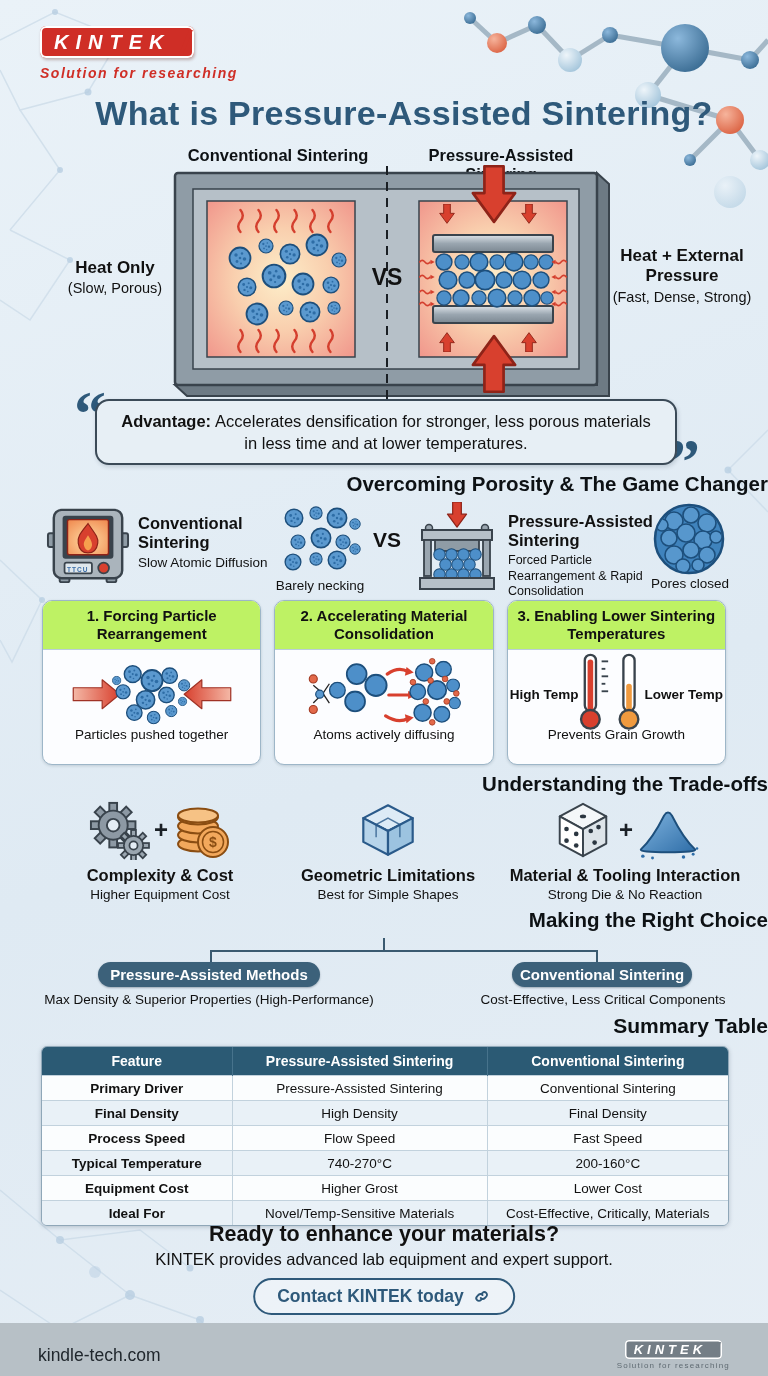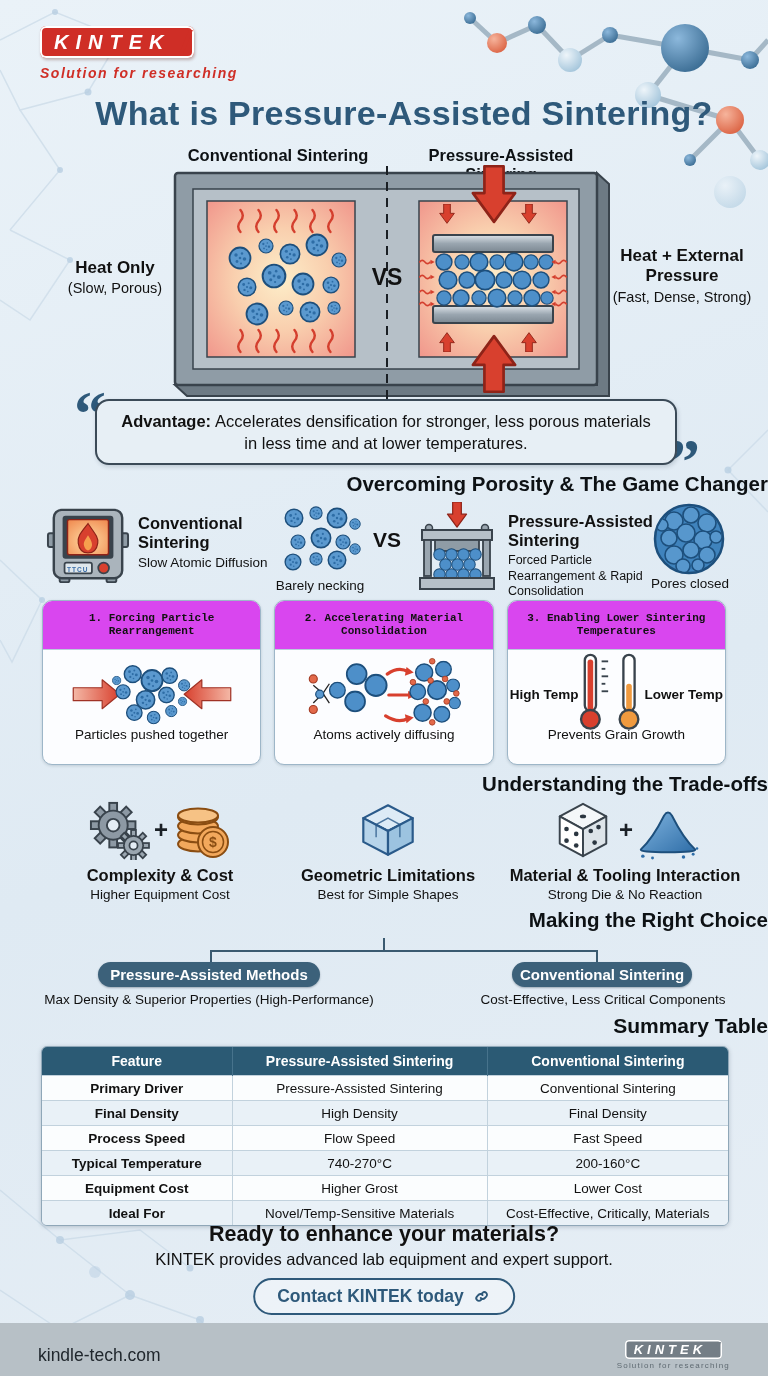--- a/index.html
+++ b/index.html
@@ -32,23 +32,23 @@
   .pr-title{font-size:16.5px;font-weight:bold;line-height:1.15;}
   .pr-sub{font-size:13.5px;margin-top:3px;line-height:1.25;}
   .pr-sub.small{font-size:12.5px;}
   .mini-cap{font-size:13.5px;text-align:center;}
   .furnace-display{position:absolute;left:21px;top:62px;font-size:6.5px;font-weight:bold;
     color:#3b6ea8;letter-spacing:1px;}
   
   .cards{left:42px;top:600px;width:684px;display:flex;gap:13px;}
   .card{flex:1;background:#fcfdff;border:1.5px solid #9db6c8;border-radius:10px;height:163px;
     position:relative;box-shadow:0 1px 3px rgba(40,60,80,.18);}
-  .card-head{background:#d946ef;border-bottom:1px solid #b9cdd9;border-radius:9px 9px 0 0;
+  .card-head{background:#bef264;border-bottom:1px solid #b9cdd9;border-radius:9px 9px 0 0;
     min-height:42px;display:flex;align-items:center;justify-content:center;text-align:center;
-    font-weight:bold;font-size:11px;padding:3px 8px;line-height:1.2;font-family:Liberation Mono, monospace;}
+    font-weight:bold;font-size:15px;padding:3px 8px;line-height:1.2;}
   .card-body{position:absolute;top:49px;bottom:25px;left:0;right:0;display:flex;align-items:center;justify-content:center;}
   .card-cap{position:absolute;bottom:22px;left:0;right:0;text-align:center;font-size:13.5px;}
   .thermo-label{font-size:13.5px;font-weight:bold;line-height:1.15;}
   
   .trade-col{display:flex;flex-direction:column;align-items:center;}
   .trade-icons{height:64px;display:flex;align-items:center;gap:4px;}
   .trade-title{font-size:16.5px;font-weight:bold;margin-top:4px;}
   .trade-sub{font-size:13.5px;margin-top:2px;}
   .plus{font-size:24px;font-weight:bold;color:#1a2026;}
   

